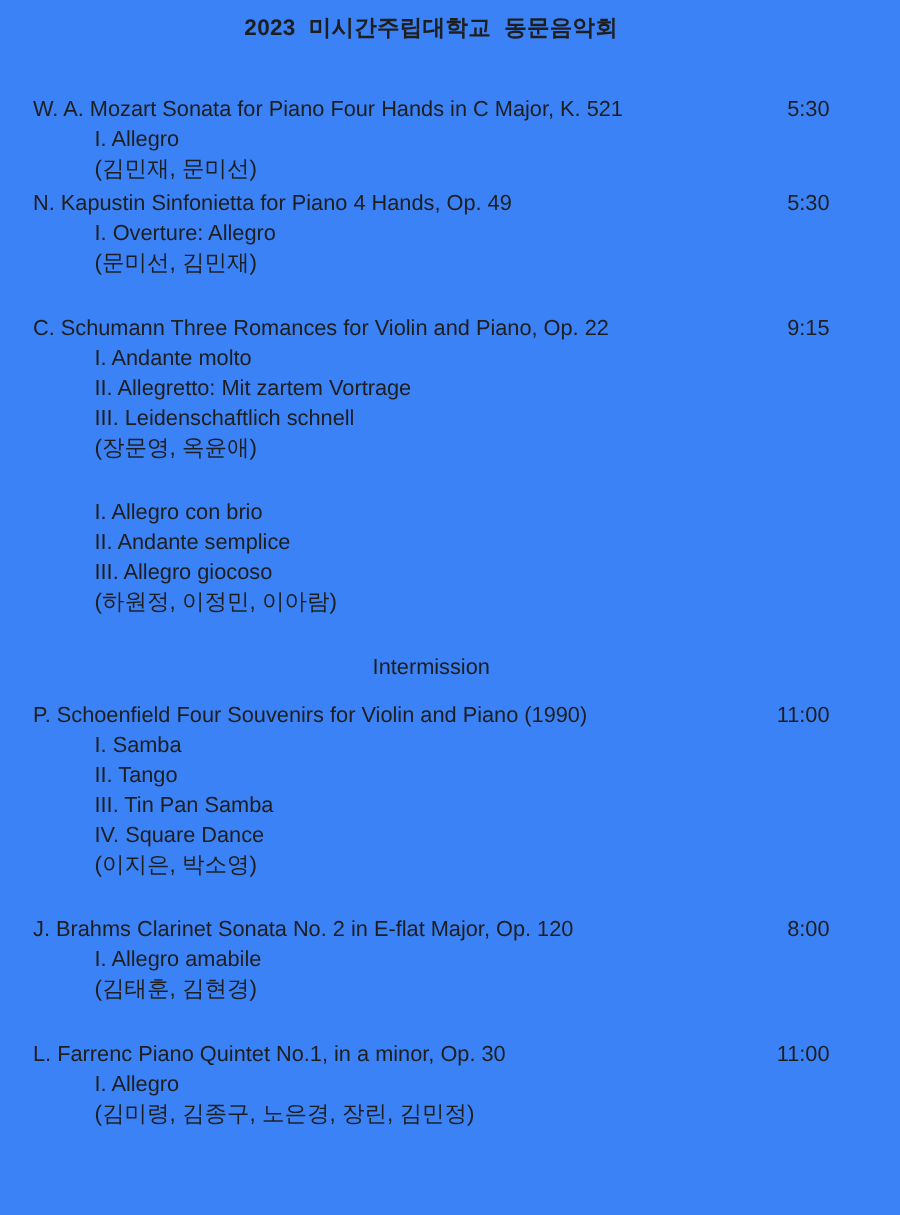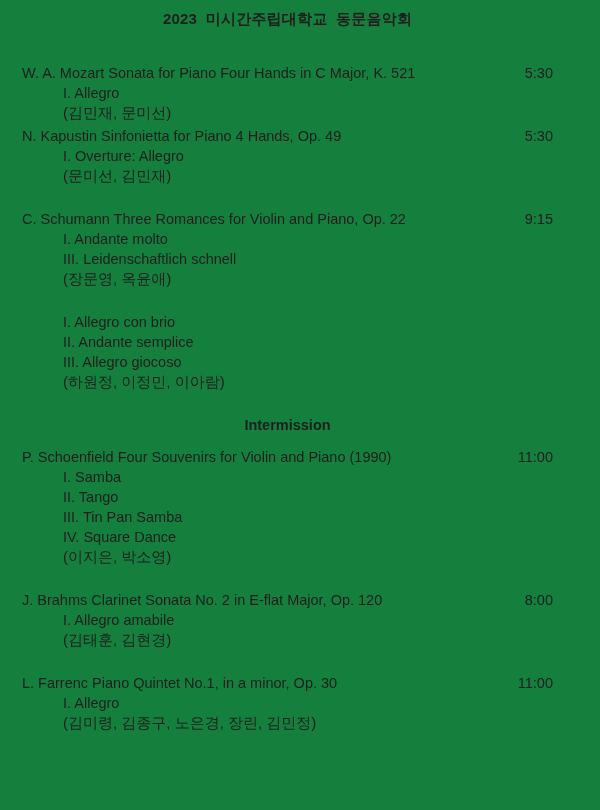--- a/index.html
+++ b/index.html
@@ -13,21 +13,21 @@
     overflow: hidden;
     font-family: "Liberation Sans", sans-serif;
     color: #1e1e1e;
     -webkit-font-smoothing: antialiased;
   }
   .page {
     box-sizing: border-box;
     width: 600px;
     height: 810px;
     padding: 9px 47px 0 22px;
-    background: #15803d;
+    background: #3b82f6;
   }
   .doc-title {
     text-align: center;
     font-weight: bold;
     font-size: 15px;
     line-height: 20px;
     letter-spacing: 0.2px;
     white-space: pre;
   }
   .program {
@@ -60,21 +60,20 @@
   .movement {
     padding-left: 41px;
   }
   .performers {
     padding-left: 41px;
     font-size: 15px;
   }
   .intermission {
     text-align: center;
     margin-bottom: 12px;
-    font-weight: bold;
   }
 </style>
 </head>
 <body>
 
 <div class="page">
   <div class="doc-title">2023  미시간주립대학교  동문음악회</div>
   <main class="program">
       <div class="piece">
         <div class="piece-header">
@@ -91,20 +90,21 @@
         </div>
         <div class="movement">I. Overture: Allegro</div>
         <div class="performers">(문미선, 김민재)</div>
       </div>
       <div class="piece">
         <div class="piece-header">
           <div class="work">C. Schumann Three Romances for Violin and Piano, Op. 22</div>
           <div class="duration">9:15</div>
         </div>
         <div class="movement">I. Andante molto</div>
+        <div class="movement">II. Allegretto: Mit zartem Vortrage</div>
         <div class="movement">III. Leidenschaftlich schnell</div>
         <div class="performers">(장문영, 옥윤애)</div>
       </div>
       <div class="piece">
         <div class="movement">I. Allegro con brio</div>
         <div class="movement">II. Andante semplice</div>
         <div class="movement">III. Allegro giocoso</div>
         <div class="performers">(하원정, 이정민, 이아람)</div>
       </div>
       <div class="intermission">Intermission</div>

